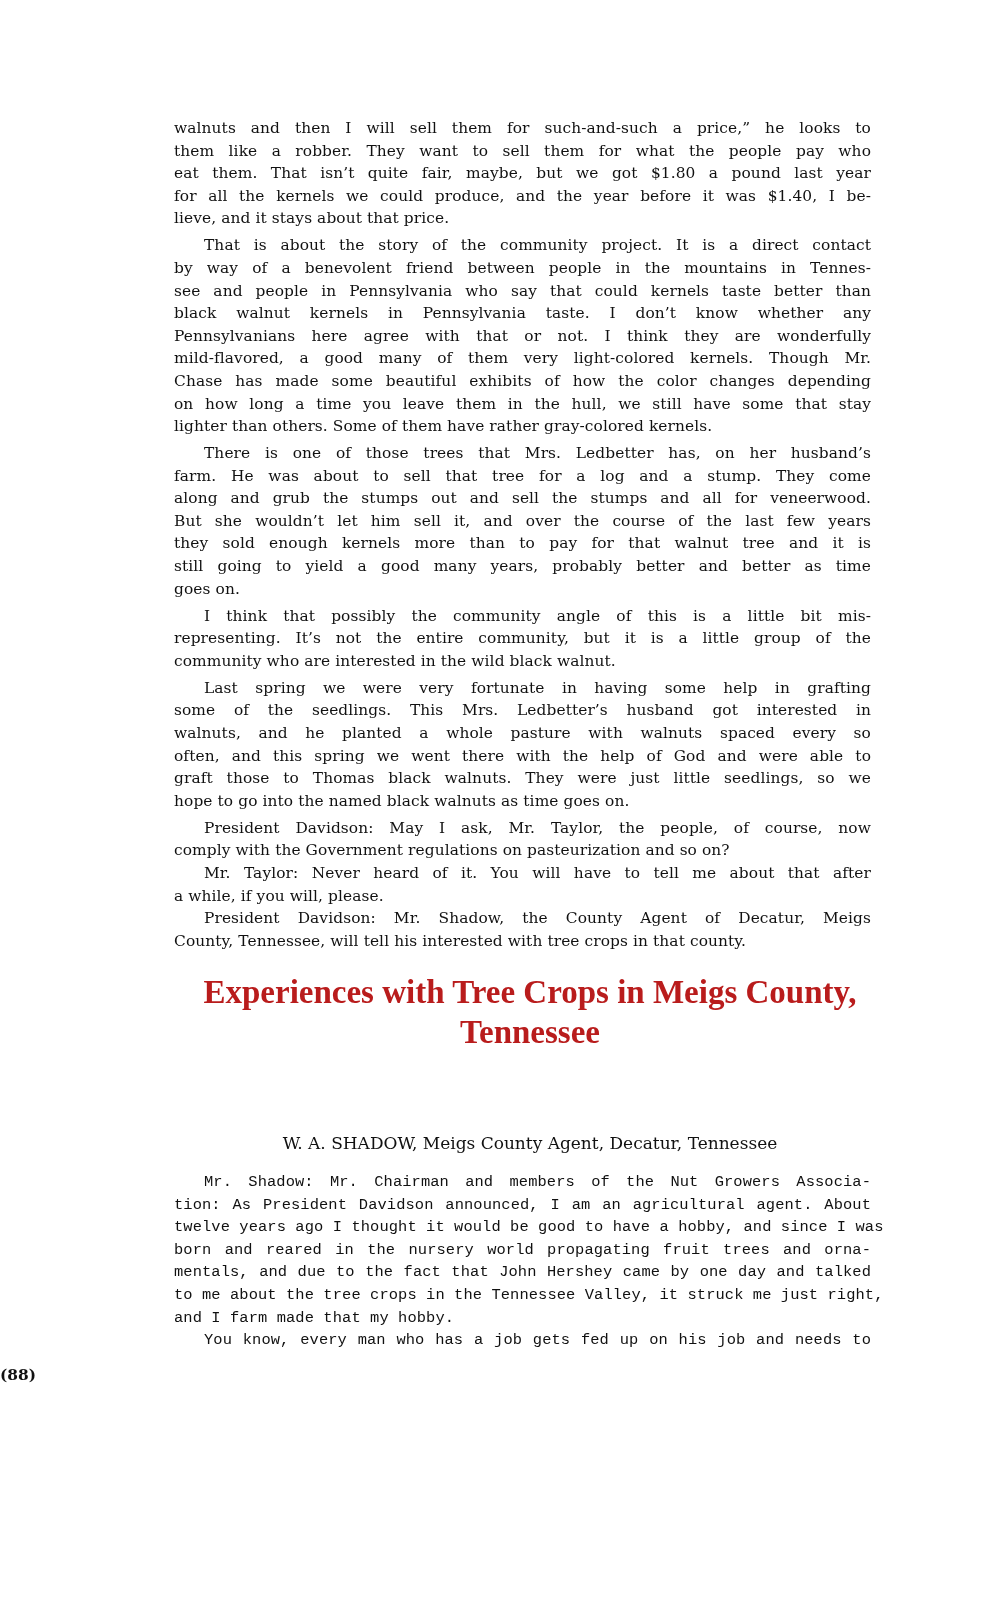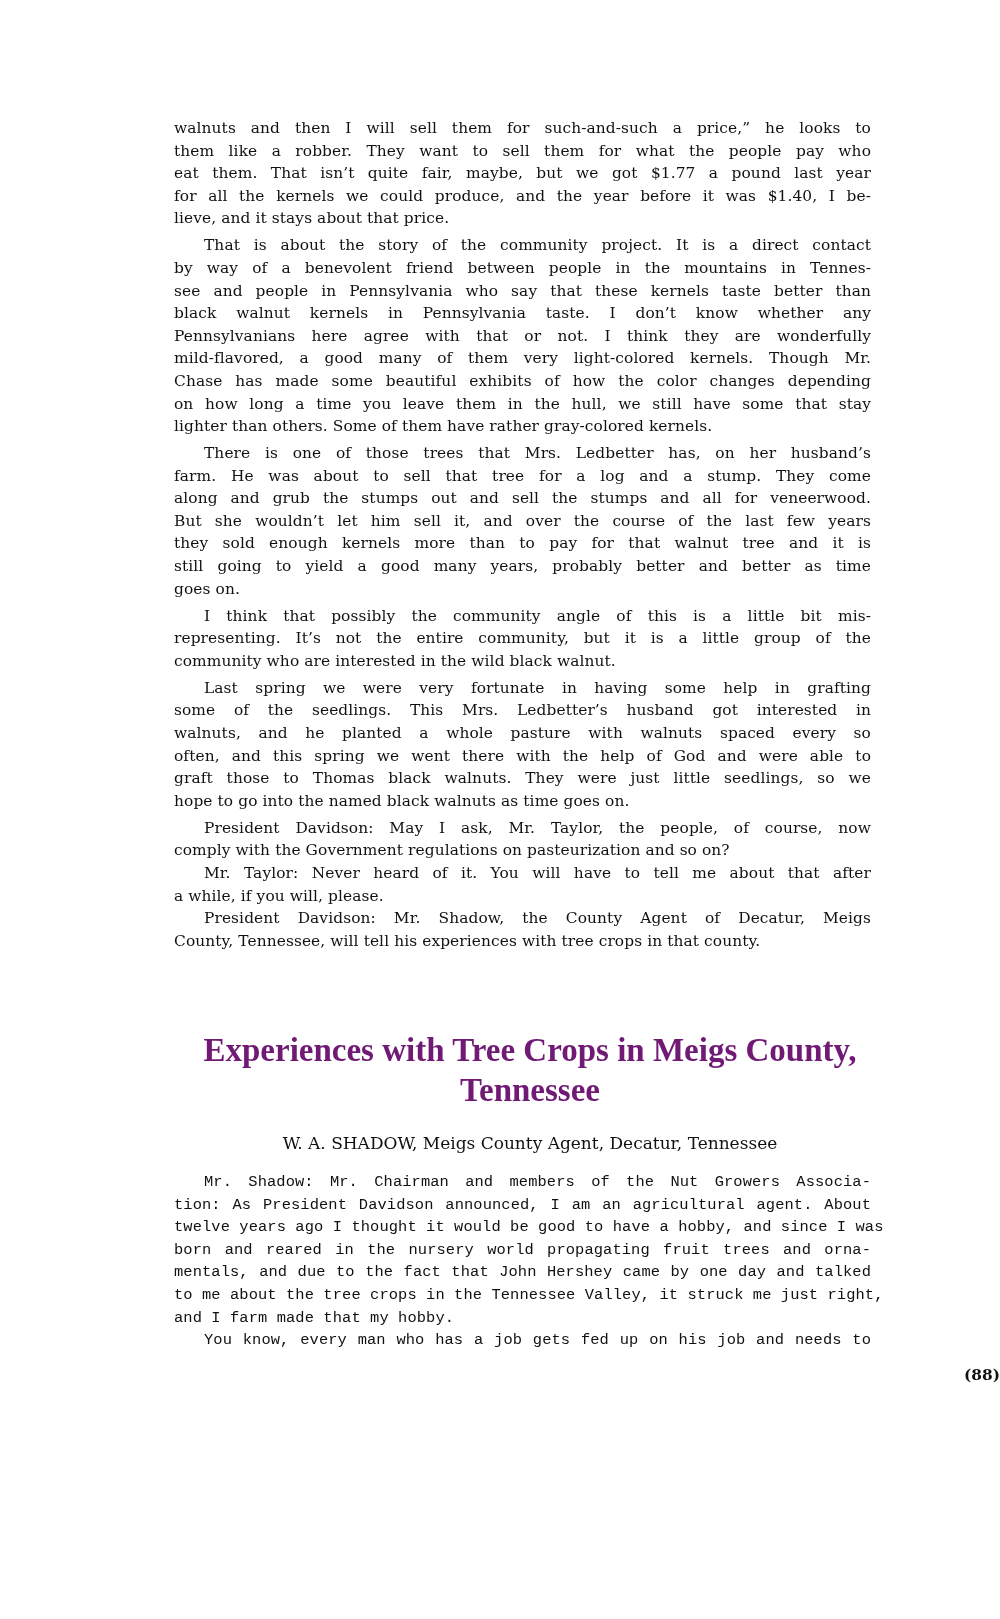--- a/index.html
+++ b/index.html
@@ -14,56 +14,56 @@
       font-size: 15.4px; line-height: 22.6px; letter-spacing: 0.1px;
     }
     .para { margin: 0 0 4.4px 0; }
     .line {
       display: block; white-space: nowrap; text-align: justify;
       text-align-last: justify; height: 22.6px;
     }
     .line.last { text-align-last: left; }
     .line.indent { padding-left: 30px; }
     .heading {
-      position: absolute; left: 160px; width: 740px; top: 1030px;
+      position: absolute; left: 160px; width: 740px; top: 972px;
       text-align: center; font-family: "Liberation Serif", "DejaVu Serif", serif;
-      font-weight: bold; font-size: 33px; line-height: 40px; color: #701a75;
+      font-weight: bold; font-size: 33px; line-height: 40px; color: #b91c1c;
     }
     .byline {
       position: absolute; left: 160px; width: 740px; top: 1132px;
       text-align: center; font-size: 17px; line-height: 22px;
     }
     .body-text2 {
       position: absolute; left: 174px; width: 697px; top: 1171px;
       font-size: 15.4px; line-height: 22.6px; letter-spacing: 0.1px; font-family: Liberation Mono, monospace;
     }
     .folio {
       position: absolute; left: 0; width: 1000px; top: 1366px;
-      text-align: right; font-size: 15.4px; font-weight: bold;
+      text-align: left; font-size: 15.4px; font-weight: bold;
     }
   </style>
 </head>
 <body>
 
 <div class="page">
 
   <div class="body-text">
 
     <div class="para">
       <span class="line">walnuts and then I will sell them for such-and-such a price,” he looks to</span>
       <span class="line">them like a robber. They want to sell them for what the people pay who</span>
-      <span class="line">eat them. That isn’t quite fair, maybe, but we got $1.77 a pound last year</span>
+      <span class="line">eat them. That isn’t quite fair, maybe, but we got $1.80 a pound last year</span>
       <span class="line">for all the kernels we could produce, and the year before it was $1.40, I be-</span>
       <span class="line last">lieve, and it stays about that price.</span>
     </div>
 
     <div class="para">
       <span class="line indent">That is about the story of the community project. It is a direct contact</span>
       <span class="line">by way of a benevolent friend between people in the mountains in Tennes-</span>
-      <span class="line">see and people in Pennsylvania who say that these kernels taste better than</span>
+      <span class="line">see and people in Pennsylvania who say that could kernels taste better than</span>
       <span class="line">black walnut kernels in Pennsylvania taste. I don’t know whether any</span>
       <span class="line">Pennsylvanians here agree with that or not. I think they are wonderfully</span>
       <span class="line">mild-flavored, a good many of them very light-colored kernels. Though Mr.</span>
       <span class="line">Chase has made some beautiful exhibits of how the color changes depending</span>
       <span class="line">on how long a time you leave them in the hull, we still have some that stay</span>
       <span class="line last">lighter than others. Some of them have rather gray-colored kernels.</span>
     </div>
 
     <div class="para">
       <span class="line indent">There is one of those trees that Mrs. Ledbetter has, on her husband’s</span>
@@ -93,21 +93,21 @@
     <div class="para" style="margin-bottom:0">
       <span class="line indent">President Davidson: May I ask, Mr. Taylor, the people, of course, now</span>
       <span class="line last">comply with the Government regulations on pasteurization and so on?</span>
     </div>
     <div class="para" style="margin-bottom:0">
       <span class="line indent">Mr. Taylor: Never heard of it. You will have to tell me about that after</span>
       <span class="line last">a while, if you will, please.</span>
     </div>
     <div class="para" style="margin-bottom:0">
       <span class="line indent">President Davidson: Mr. Shadow, the County Agent of Decatur, Meigs</span>
-      <span class="line last">County, Tennessee, will tell his experiences with tree crops in that county.</span>
+      <span class="line last">County, Tennessee, will tell his interested with tree crops in that county.</span>
     </div>
   </div>
 
   <div class="heading">
     <div>Experiences with Tree Crops in Meigs County,</div>
     <div>Tennessee</div>
   </div>
 
   <div class="byline">W. A. SHADOW, Meigs County Agent, Decatur, Tennessee</div>
 

